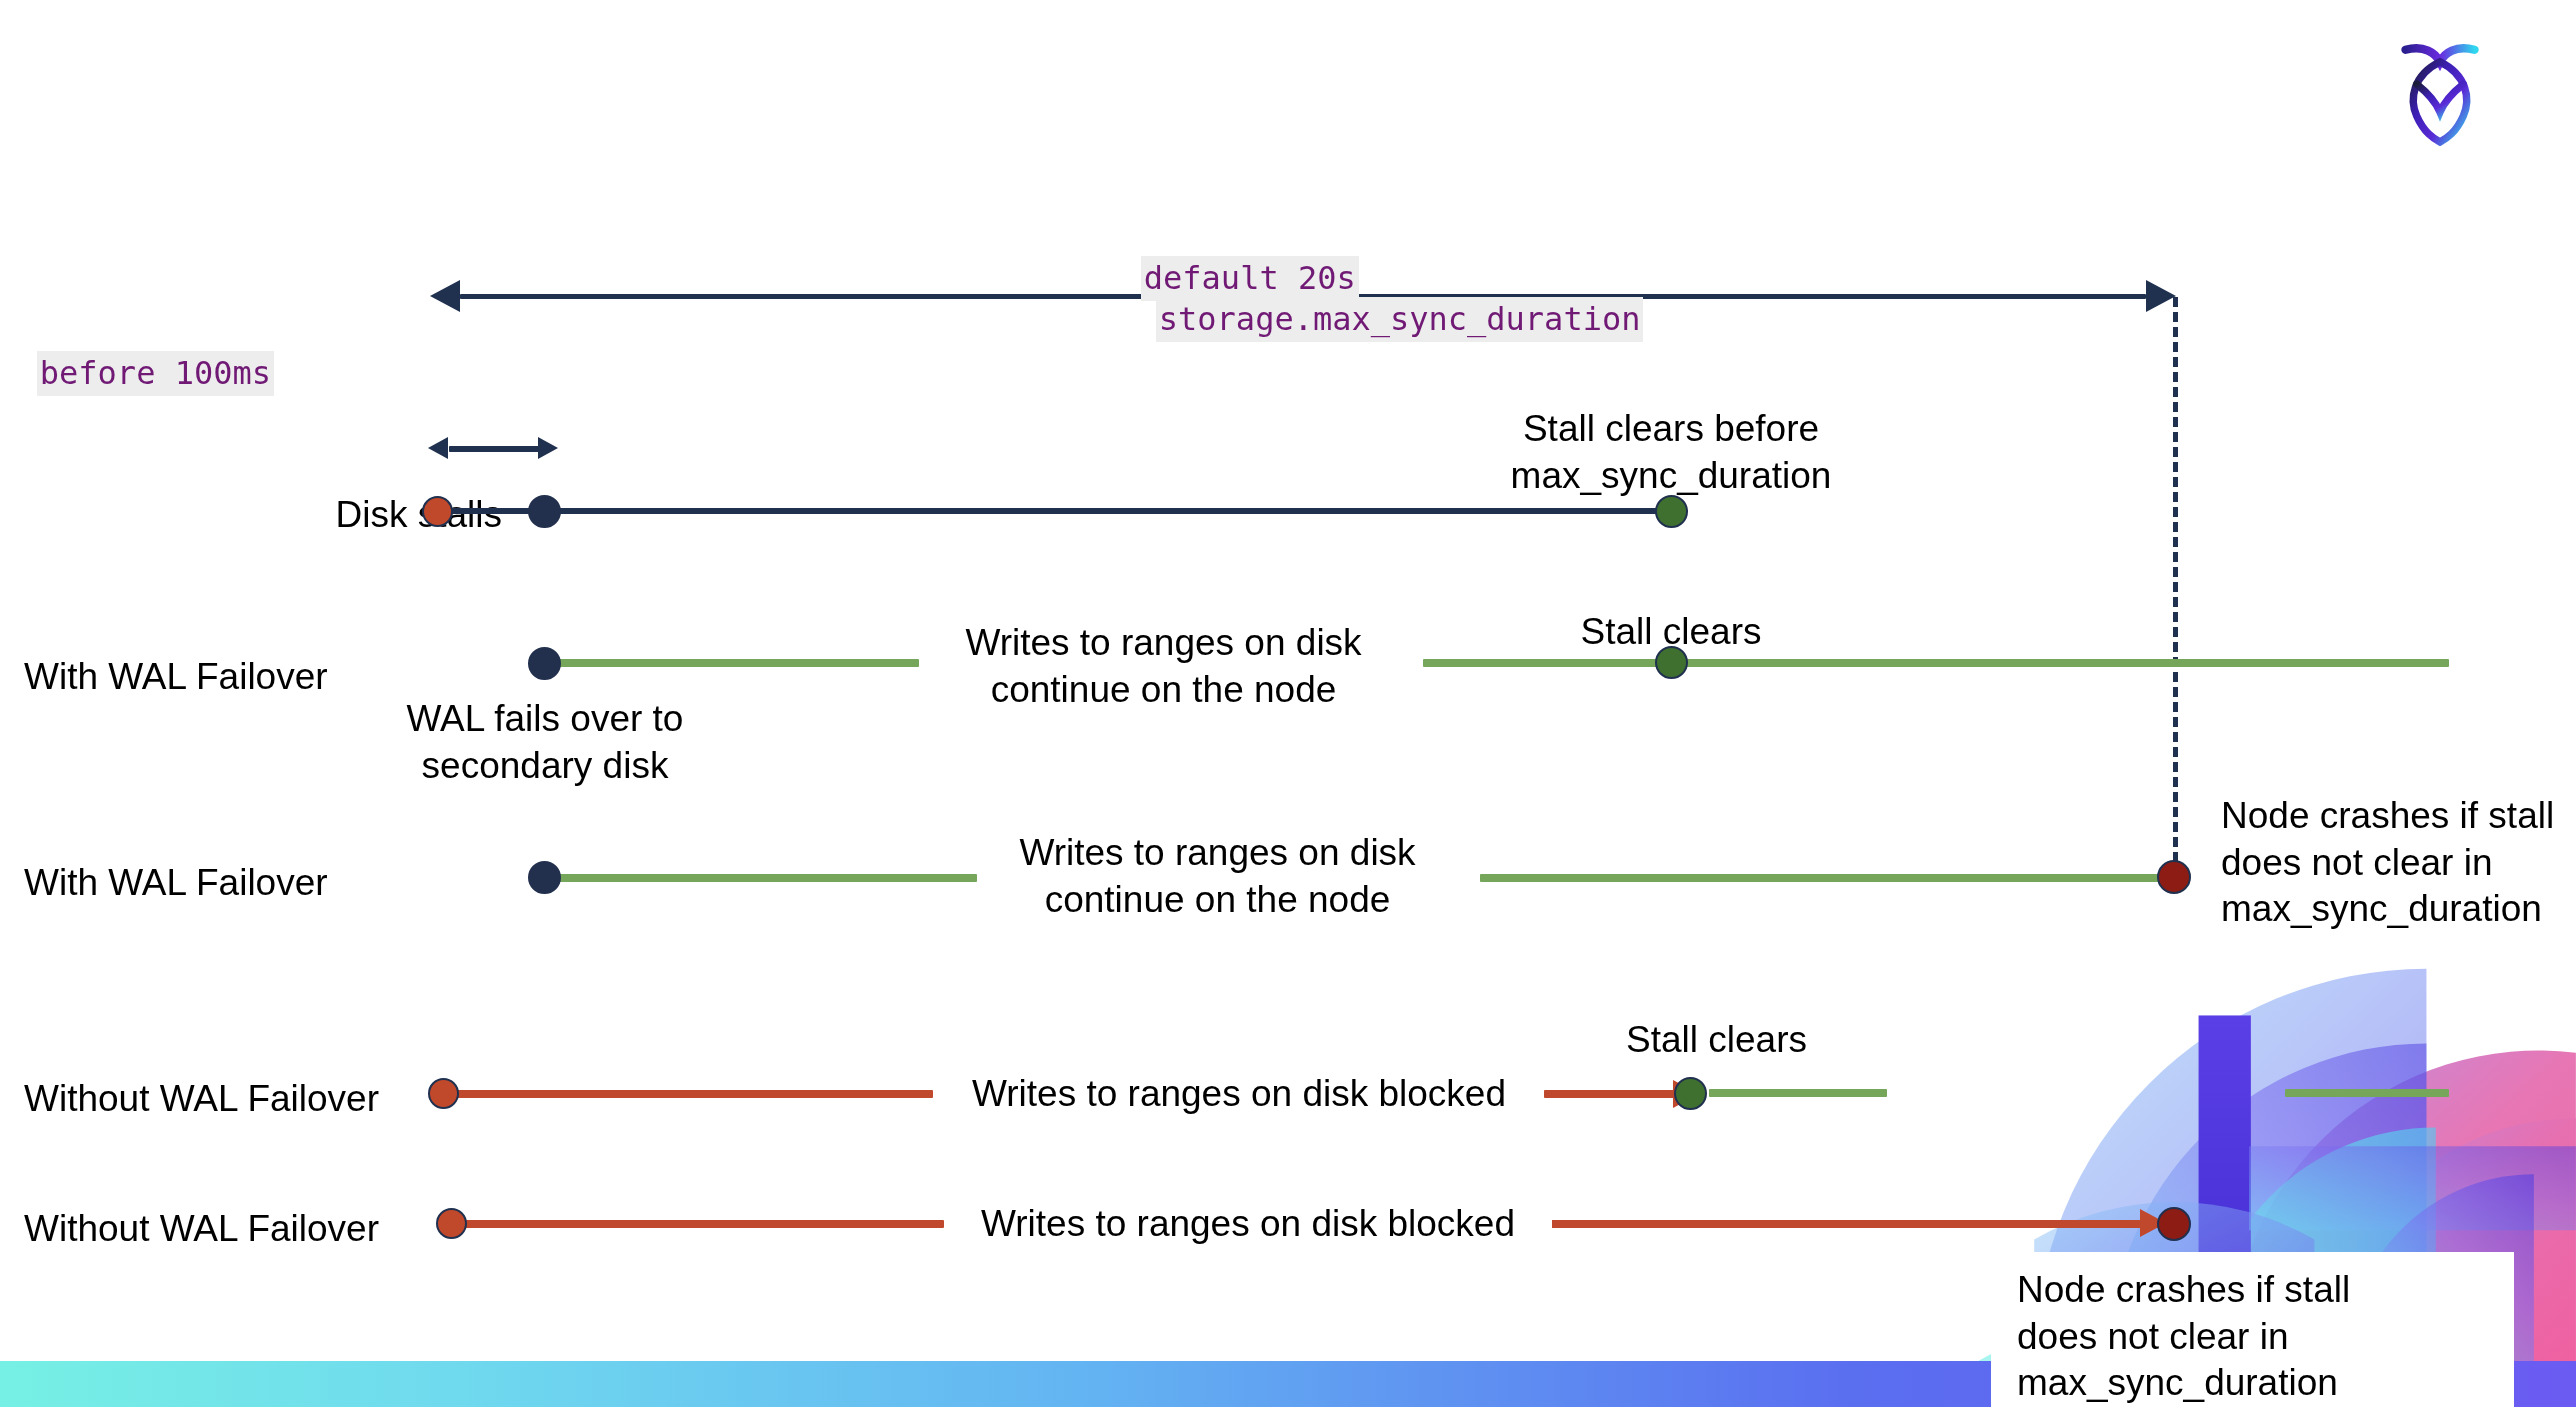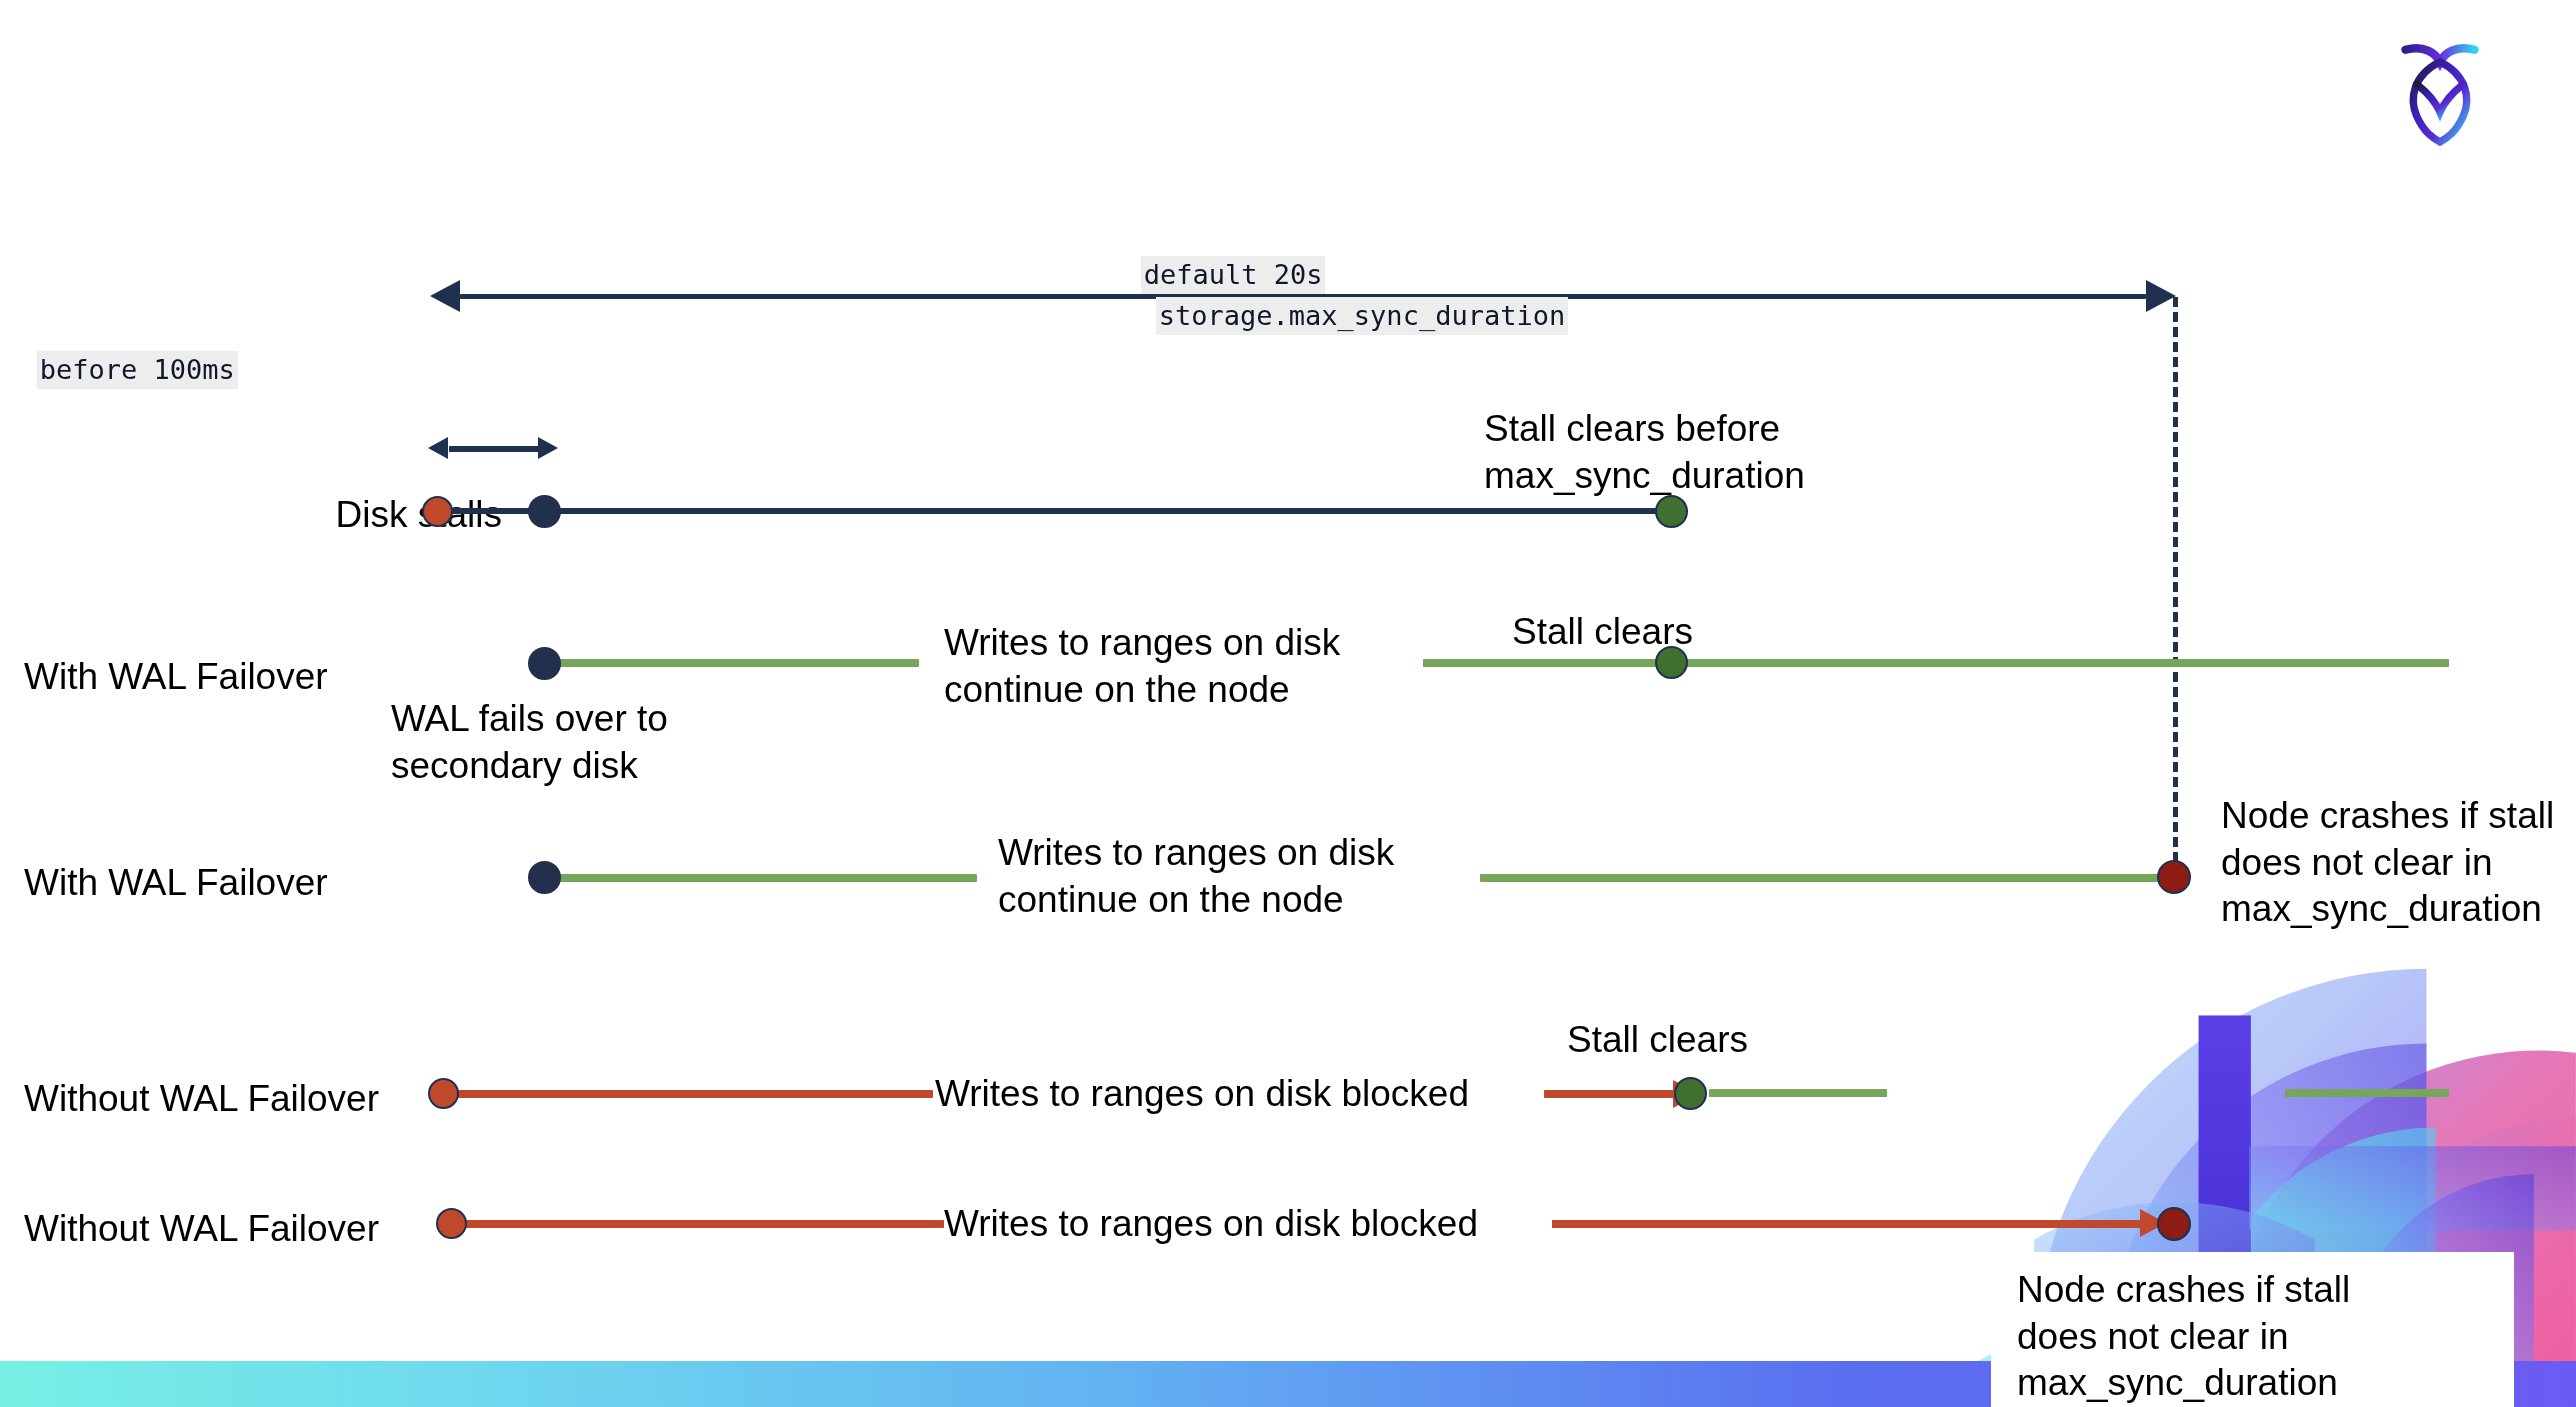--- a/index.html
+++ b/index.html
@@ -61,22 +61,22 @@
     bottom: 0;
     width: 2576px;
     height: 47px;
     background: linear-gradient(90deg, #76f0e4 0%, #6fd9ee 18%, #63b4f2 42%, #5a6ef0 72%, #6b5bf2 100%);
   }
 
   
   .code-chip {
     position: absolute;
     font-family: "DejaVu Sans Mono", "Liberation Mono", monospace;
-    font-size: 27px;
-    color: #0f172a;
+    font-size: 32px;
+    color: #701a75;
     background: #ededed;
     white-space: pre;
     line-height: 1.35;
     padding: 0.9px 2.8px;
     text-align: center;
   }
 
   
   .row-label {
     position: absolute;
@@ -87,21 +87,21 @@
   }
 
   
   .anno {
     position: absolute;
     font-size: 37px;
     color: #000000;
     line-height: 1.26;
     white-space: pre-line;
   }
-  .anno.center { text-align: left; }
+  .anno.center { text-align: center; }
   .anno.left   { text-align: left; }
 
   
   .seg {
     position: absolute;
     height: 6.5px;
     border-radius: 0.9px;
   }
   .seg.navy   { background: #20304f; height: 5.6px; }
   .seg.green  { background: #76a65a; height: 8.4px; }

